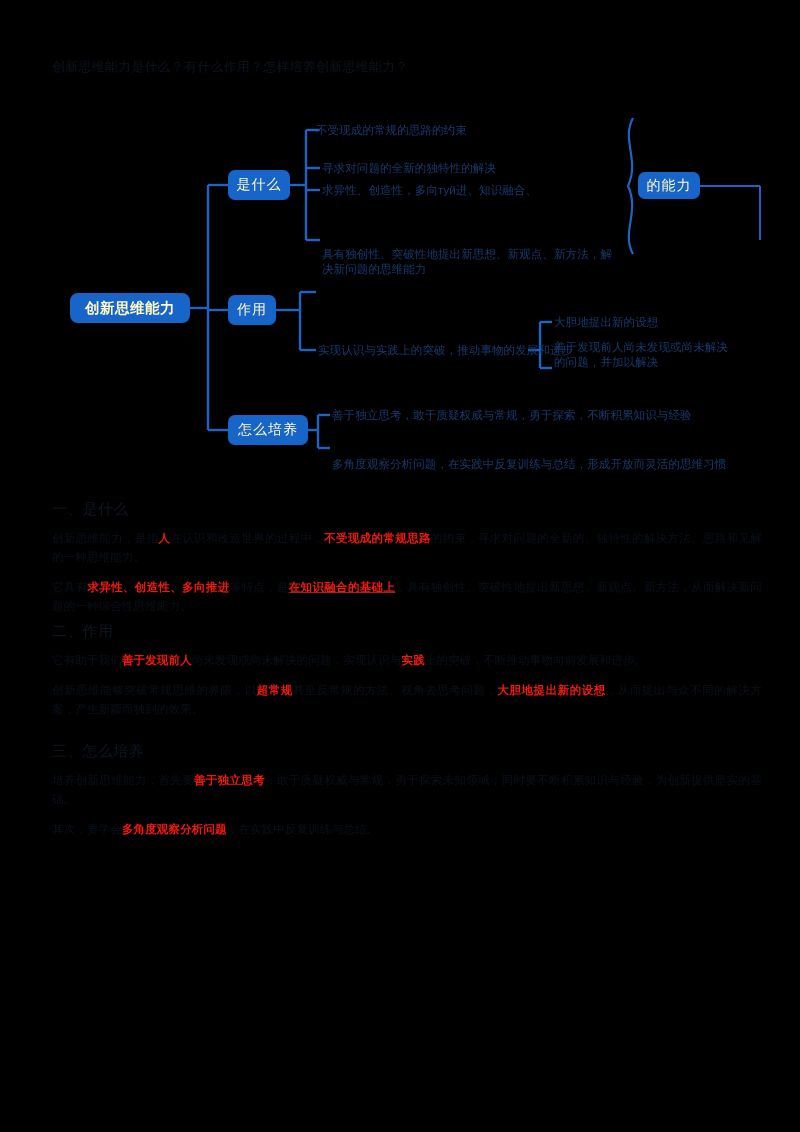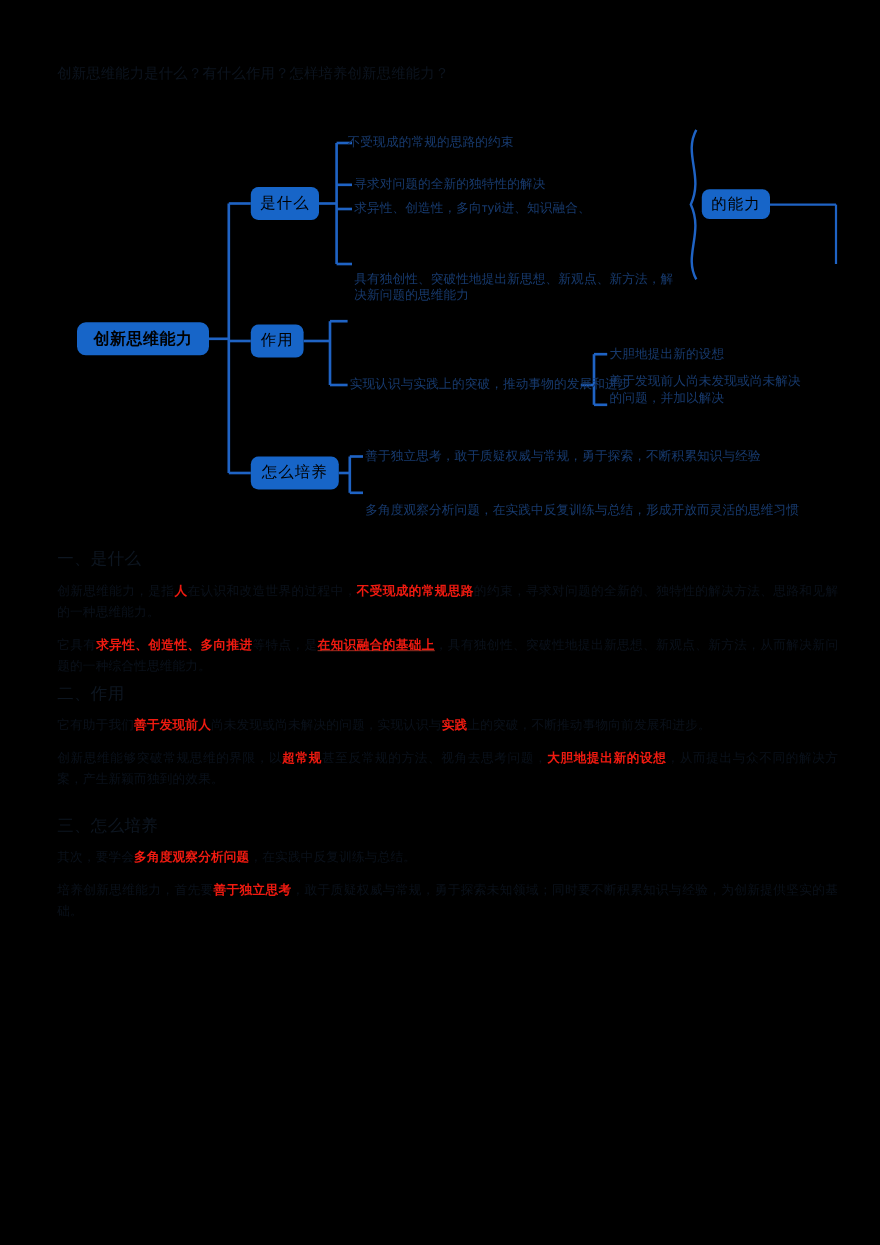--- a/index.html
+++ b/index.html
@@ -16,21 +16,21 @@
     font-size:13px;line-height:20px;letter-spacing:.2px;
     color:#0c141f;white-space:nowrap;font-weight:400;
   }
 
   
   .mindmap{position:absolute;left:0;top:100px;width:800px;height:380px;}
   .mm-svg{position:absolute;left:0;top:0;}
 
   .node{
     position:absolute;border-radius:7px;background:#1765c8;
-    color:#000000;display:flex;align-items:center;justify-content:center;
+    color:#fef9c3;display:flex;align-items:center;justify-content:center;
     font-size:14px;letter-spacing:1px;box-sizing:border-box;
   }
   .node.root{
     left:70px;top:193px;width:120px;height:30px;
     font-weight:bold;font-size:14.5px;letter-spacing:.5px;border-radius:8px;
   }
   .node.lvl1{width:62px;height:30px;font-size:14px;}
   .node.n-shishenme{left:228px;top:70px;}
   .node.n-zuoyong{left:228px;top:195px;width:48px;}
   .node.n-zenme{left:228px;top:315px;width:80px;}
@@ -133,17 +133,17 @@
   </div>
 
   <div class="section" style="top:622px;">
     <div class="sec-head">二、作用</div>
     <div class="para"><span>它有助于我们</span><span class="hl">善于发现前人</span><span>尚未发现或尚未解决的问题，实现认识与</span><span class="hl">实践</span><span>上的突破，不断推动事物向前发展和进步。</span></div>
     <div class="para"><span>创新思维能够突破常规思维的界限，以</span><span class="hl">超常规</span><span>甚至反常规的方法、视角去思考问题，</span><span class="hl">大胆地提出新的设想</span><span>，从而提出与众不同的解决方案，产生新颖而独到的效果。</span></div>
   </div>
 
   <div class="section" style="top:742px;">
     <div class="sec-head">三、怎么培养</div>
+    <div class="para"><span>培养创新思维能力，首先要</span><span class="hl">善于独立思考</span><span>，敢于质疑权威与常规，勇于探索未知领域；同时要不断积累知识与经验，为创新提供坚实的基础。</span></div>
     <div class="para"><span>其次，要学会</span><span class="hl">多角度观察分析问题</span><span>，在实践中反复训练与总结。</span></div>
-    <div class="para"><span>培养创新思维能力，首先要</span><span class="hl">善于独立思考</span><span>，敢于质疑权威与常规，勇于探索未知领域；同时要不断积累知识与经验，为创新提供坚实的基础。</span></div>
   </div>
 
 </div>
 
 </body></html>

